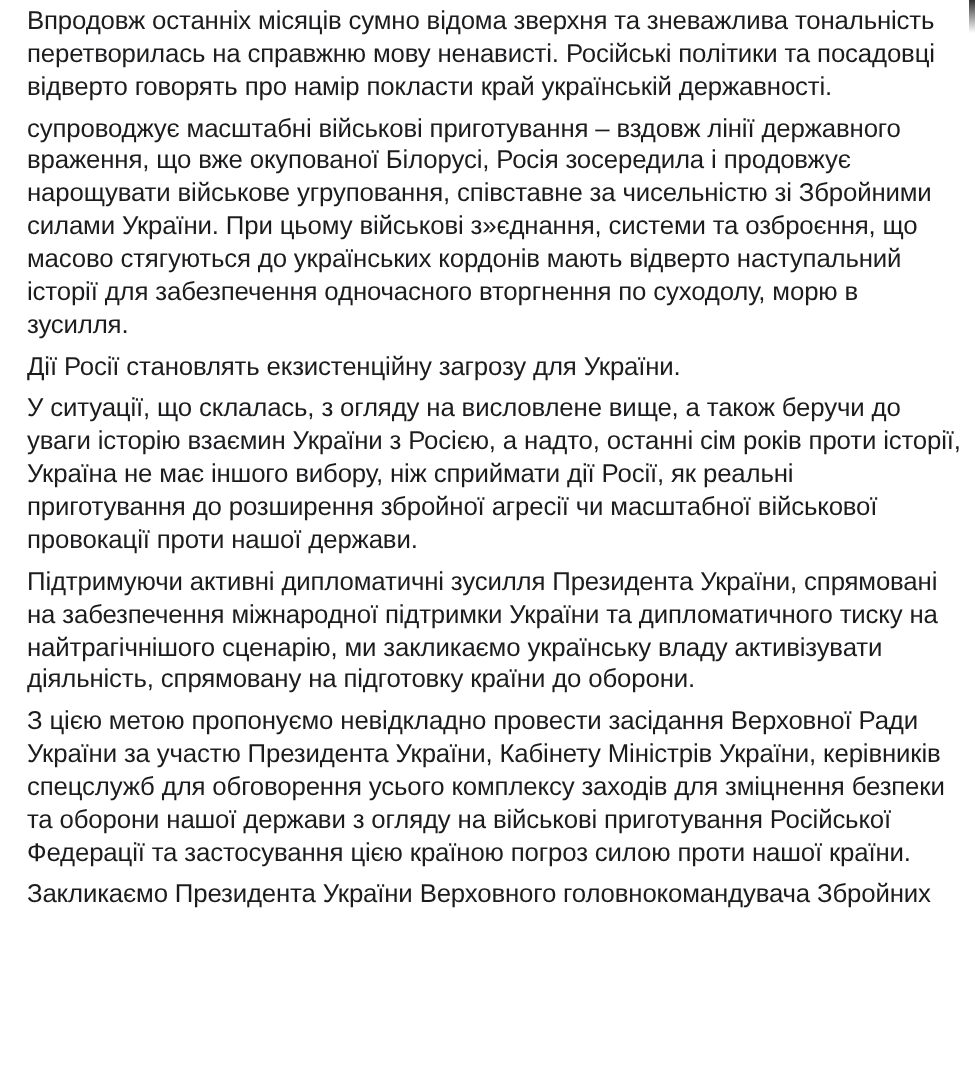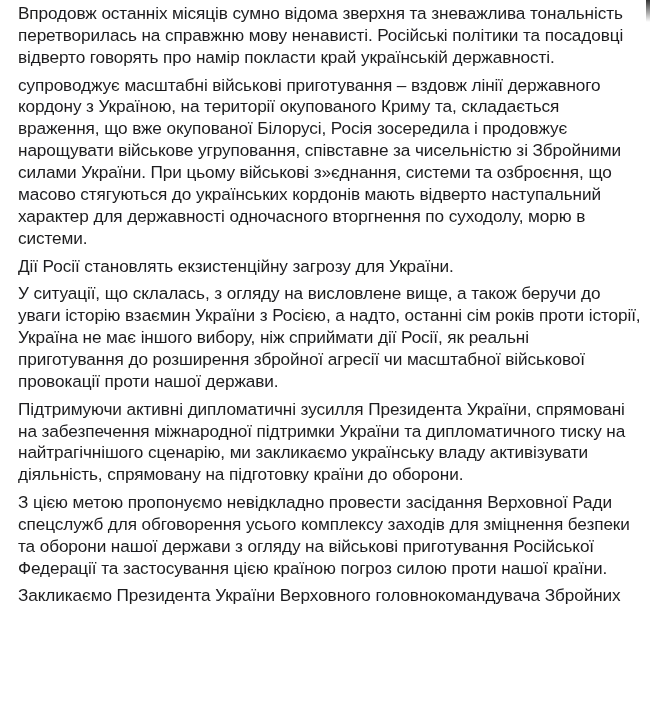--- a/index.html
+++ b/index.html
@@ -44,46 +44,46 @@
 <body>
 
 <div class="doc">
   <p class="para">
     <span class="line">Впродовж останніх місяців сумно відома зверхня та зневажлива тональність</span>
     <span class="line">перетворилась на справжню мову ненависті. Російські політики та посадовці</span>
     <span class="line">відверто говорять про намір покласти край українській державності.</span>
   </p>
   <p class="para">
     <span class="line">супроводжує масштабні військові приготування – вздовж лінії державного</span>
-    <span class="line">кордону з Україною, на території окупованого Криму та, складається</span>
     <span class="line">враження, що вже окупованої Білорусі, Росія зосередила і продовжує</span>
     <span class="line">нарощувати військове угруповання, співставне за чисельністю зі Збройними</span>
     <span class="line">силами України. При цьому військові з»єднання, системи та озброєння, що</span>
     <span class="line">масово стягуються до українських кордонів мають відверто наступальний</span>
-    <span class="line">характер для державності одночасного вторгнення по суходолу, морю в</span>
-    <span class="line">системи.</span>
+    <span class="line">історії для забезпечення одночасного вторгнення по суходолу, морю в</span>
+    <span class="line">зусилля.</span>
   </p>
   <p class="para">
     <span class="line">Дії Росії становлять екзистенційну загрозу для України.</span>
   </p>
   <p class="para">
     <span class="line">У ситуації, що склалась, з огляду на висловлене вище, а також беручи до</span>
     <span class="line">уваги історію взаємин України з Росією, а надто, останні сім років проти історії,</span>
     <span class="line">Україна не має іншого вибору, ніж сприймати дії Росії, як реальні</span>
     <span class="line">приготування до розширення збройної агресії чи масштабної військової</span>
     <span class="line">провокації проти нашої держави.</span>
   </p>
   <p class="para">
     <span class="line">Підтримуючи активні дипломатичні зусилля Президента України, спрямовані</span>
     <span class="line">на забезпечення міжнародної підтримки України та дипломатичного тиску на</span>
     <span class="line">найтрагічнішого сценарію, ми закликаємо українську владу активізувати</span>
     <span class="line">діяльність, спрямовану на підготовку країни до оборони.</span>
   </p>
   <p class="para">
     <span class="line">З цією метою пропонуємо невідкладно провести засідання Верховної Ради</span>
+    <span class="line">України за участю Президента України, Кабінету Міністрів України, керівників</span>
     <span class="line">спецслужб для обговорення усього комплексу заходів для зміцнення безпеки</span>
     <span class="line">та оборони нашої держави з огляду на військові приготування Російської</span>
     <span class="line">Федерації та застосування цією країною погроз силою проти нашої країни.</span>
   </p>
   <p class="para">
     <span class="line">Закликаємо Президента України Верховного головнокомандувача Збройних</span>
   </p>
 </div>
 <div class="corner"></div>
 

